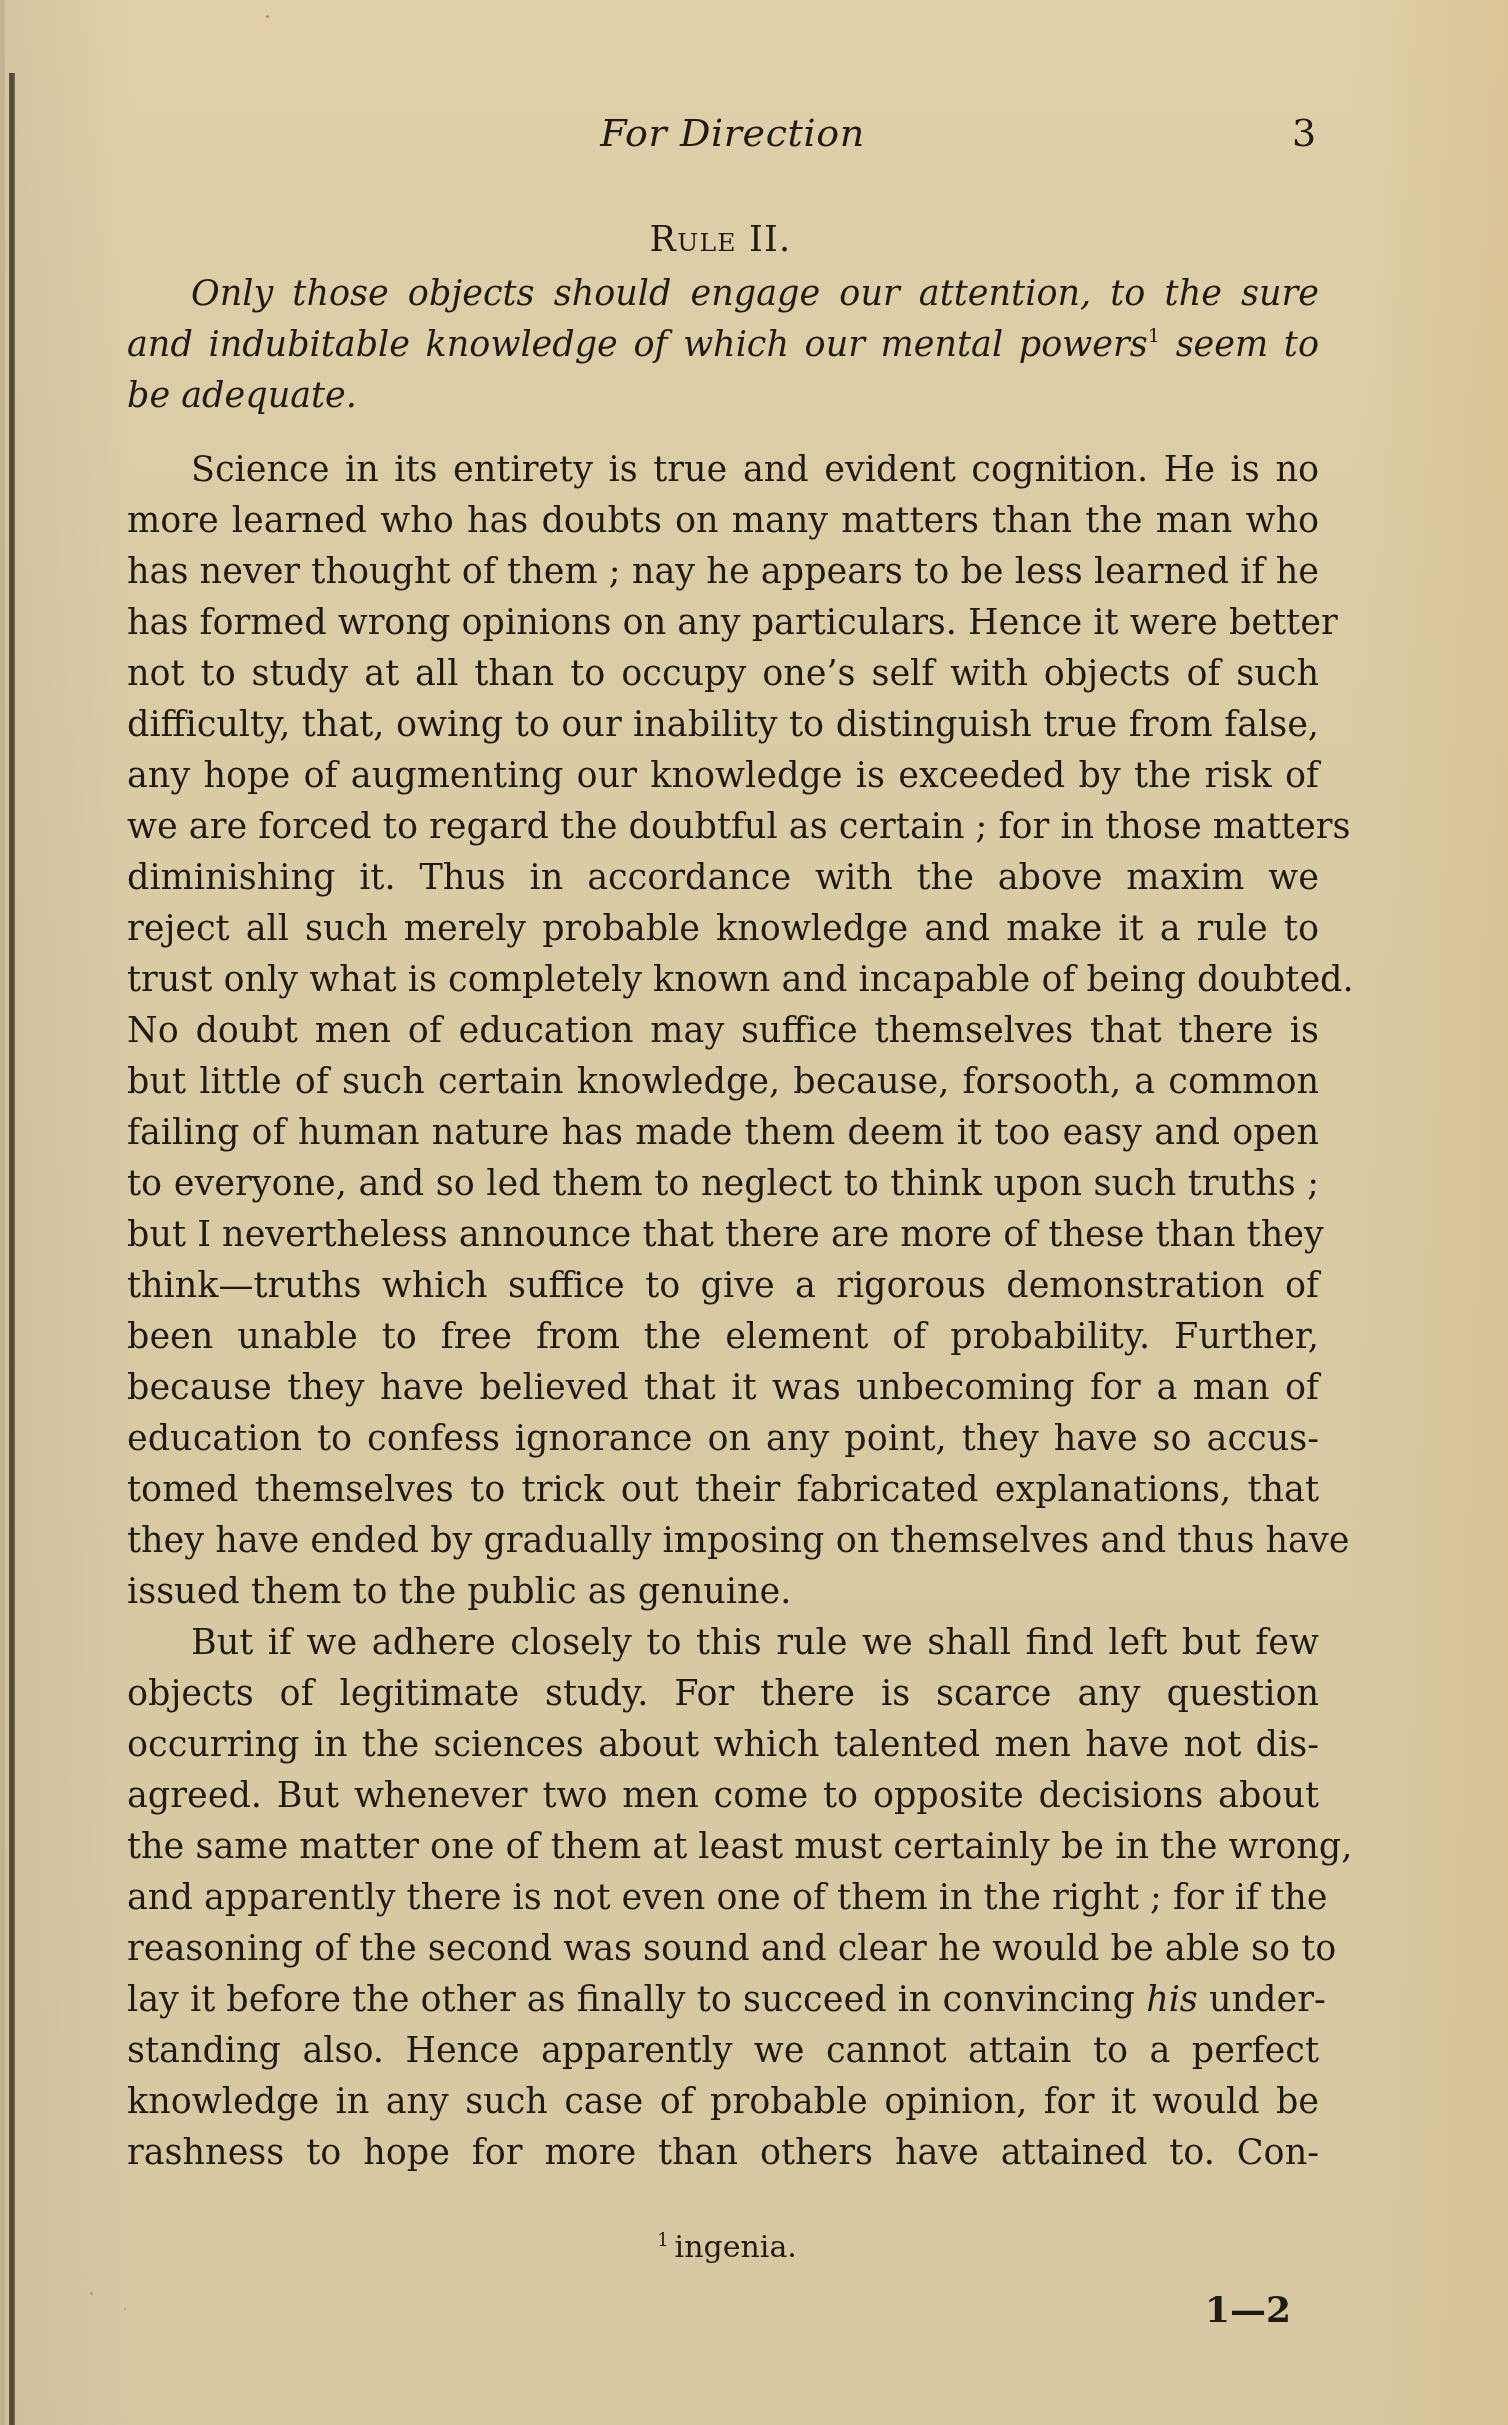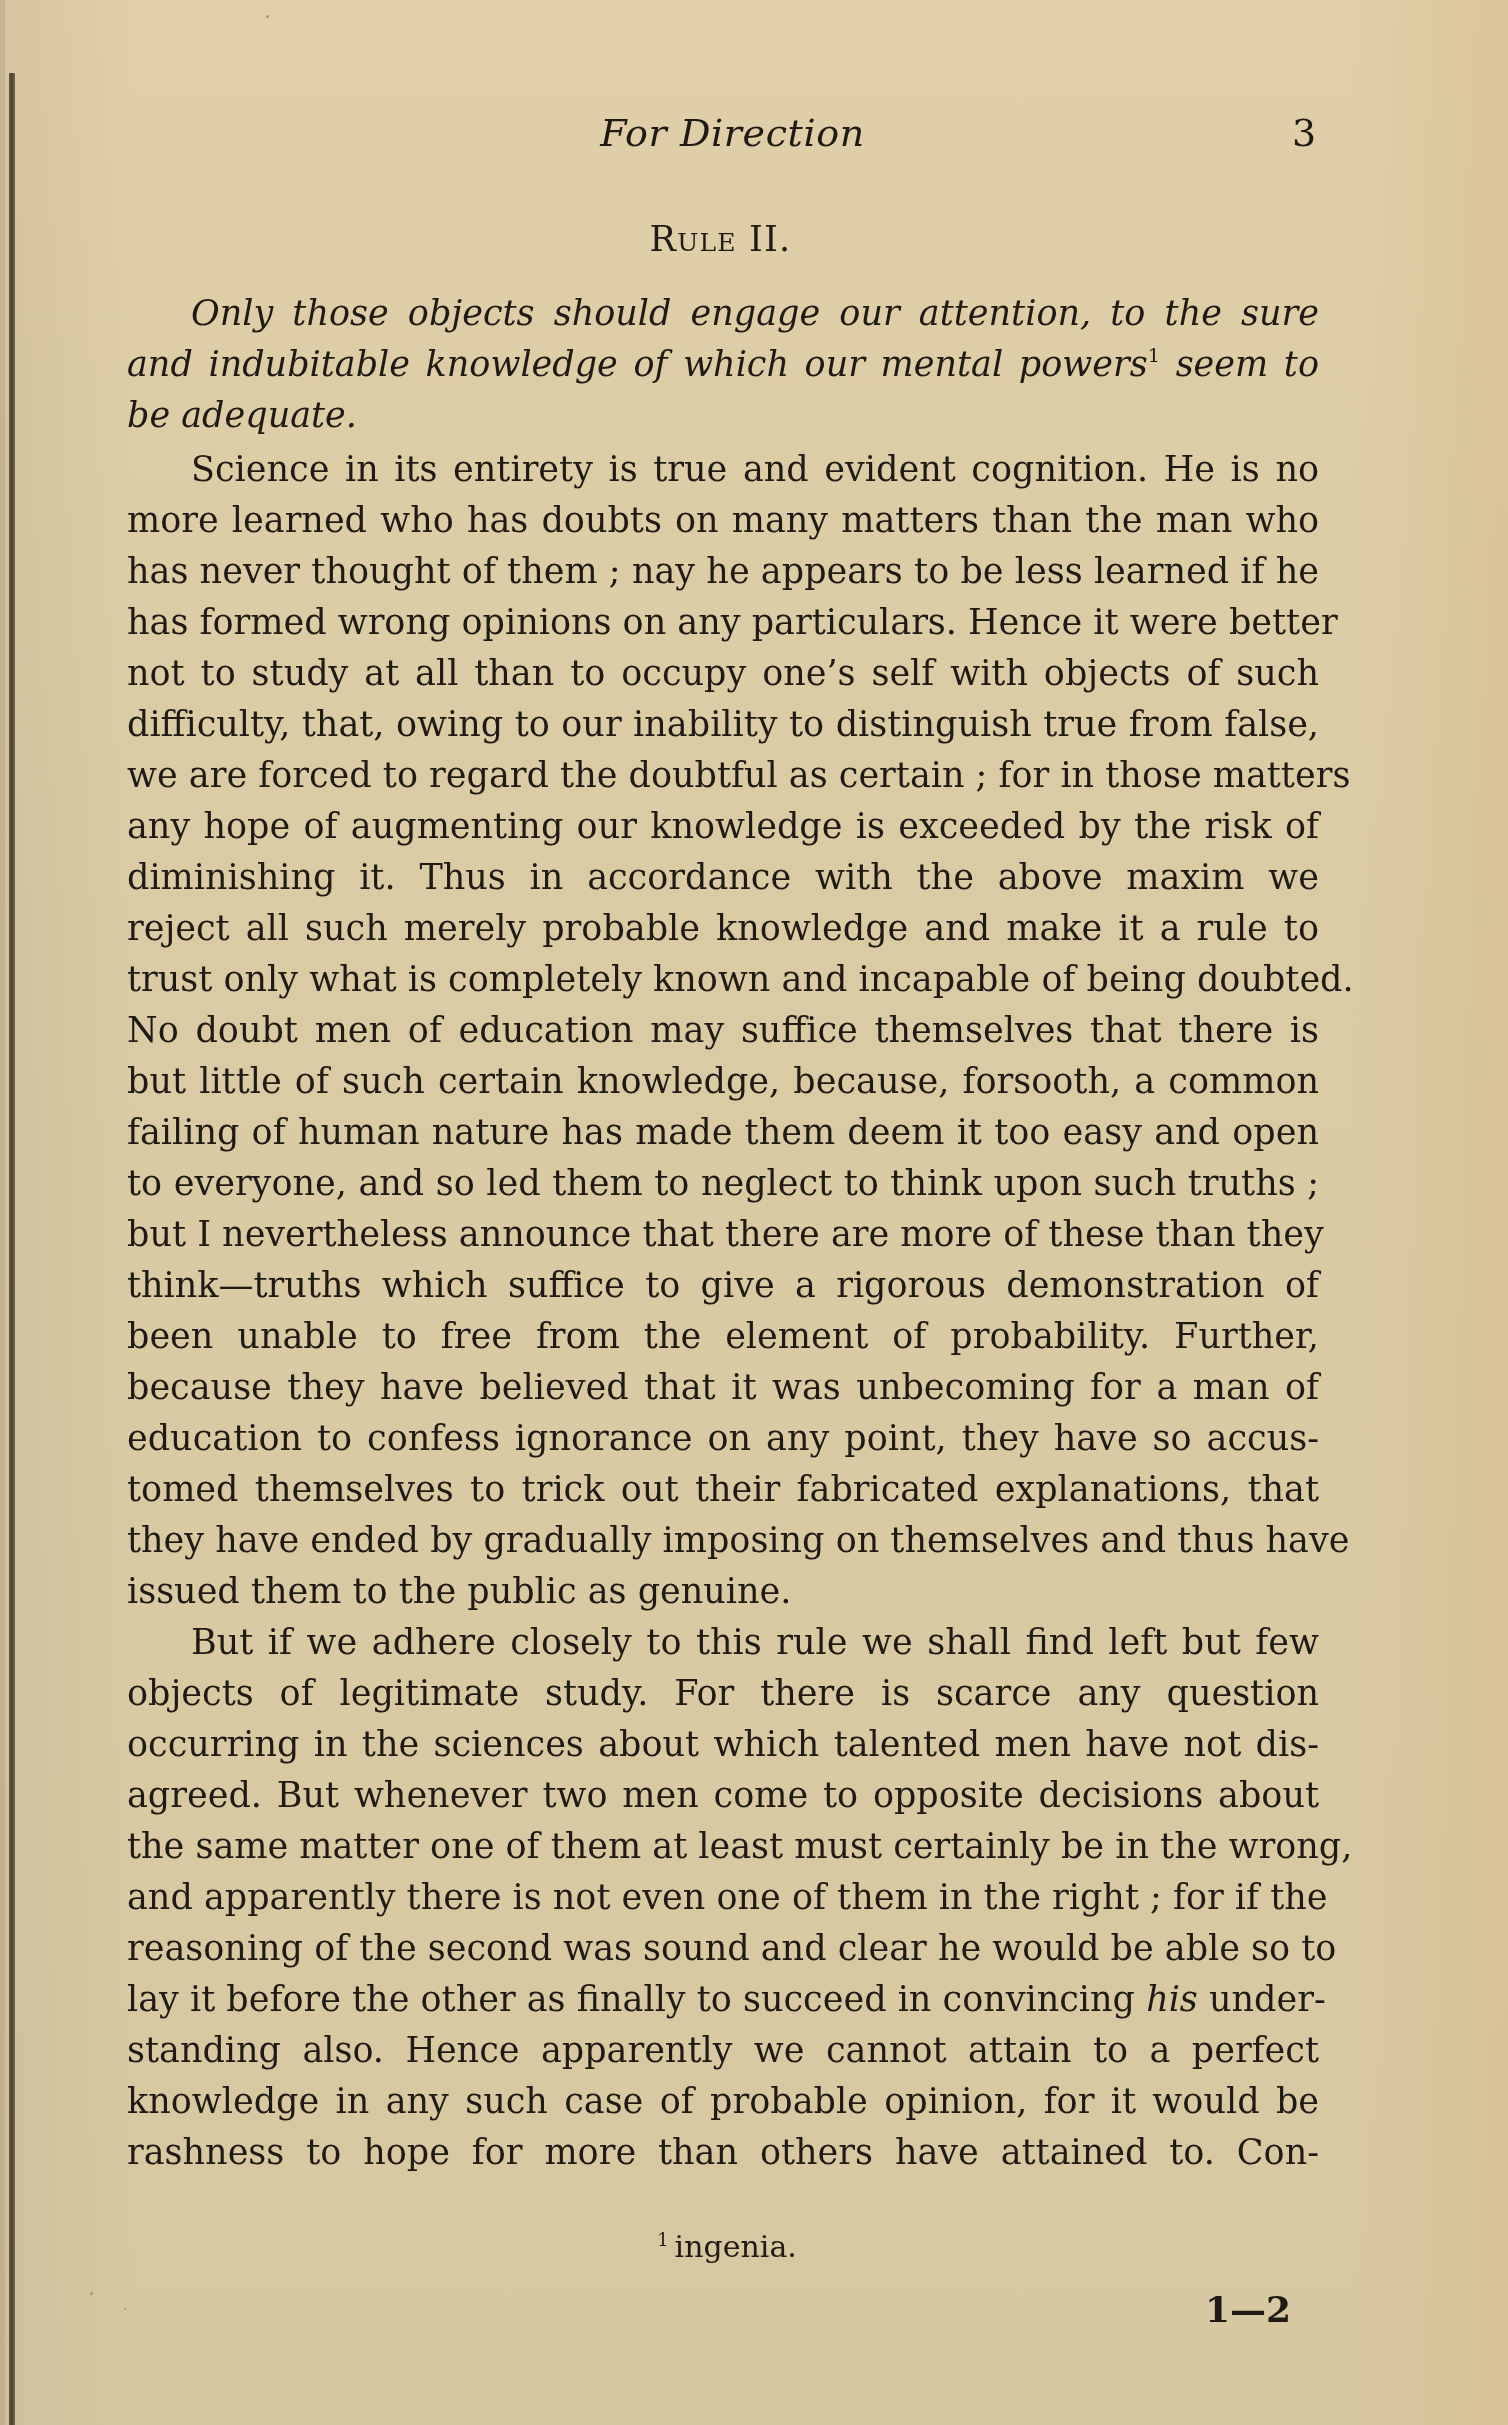--- a/index.html
+++ b/index.html
@@ -67,21 +67,21 @@
     left: 0;
     width: 1441px;
     text-align: center;
     font-size: 35px;
     line-height: 48px;
     font-variant: small-caps;
     letter-spacing: 1.2px;
   }
   .rule-statement {
     position: absolute;
-    top: 288px;
+    top: 268px;
     left: 127px;
     width: 1192px;
     font-style: italic;
     font-size: 35px;
     line-height: 51px;
     text-align: justify;
     text-indent: 64px;
     hyphens: none;
   }
   .rule-statement sup {
@@ -156,22 +156,22 @@
 
 <div class="rule-statement"><span>Only those objects should engage our attention, to the sure and indubitable knowledge of which our mental powers</span><sup>1</sup><span> seem to be adequate.</span></div>
 
 <div class="body-text">
   <span class="line indent">Science in its entirety is true and evident cognition.  He is no</span>
   <span class="line">more learned who has doubts on many matters than the man who</span>
   <span class="line">has never thought of them ; nay he appears to be less learned if he</span>
   <span class="line">has formed wrong opinions on any particulars.  Hence it were better</span>
   <span class="line">not to study at all than to occupy one’s self with objects of such</span>
   <span class="line">difficulty, that, owing to our inability to distinguish true from false,</span>
+  <span class="line">any hope of augmenting our knowledge is exceeded by the risk of</span>
   <span class="line">we are forced to regard the doubtful as certain ; for in those matters</span>
-  <span class="line">any hope of augmenting our knowledge is exceeded by the risk of</span>
   <span class="line">diminishing it.  Thus in accordance with the above maxim we</span>
   <span class="line">reject all such merely probable knowledge and make it a rule to</span>
   <span class="line">trust only what is completely known and incapable of being doubted.</span>
   <span class="line">No doubt men of education may suffice themselves that there is</span>
   <span class="line">but little of such certain knowledge, because, forsooth, a common</span>
   <span class="line">failing of human nature has made them deem it too easy and open</span>
   <span class="line">to everyone, and so led them to neglect to think upon such truths ;</span>
   <span class="line">but I nevertheless announce that there are more of these than they</span>
   <span class="line">think—truths which suffice to give a rigorous demonstration of</span>
   <span class="line">been unable to free from the element of probability.  Further,</span>

